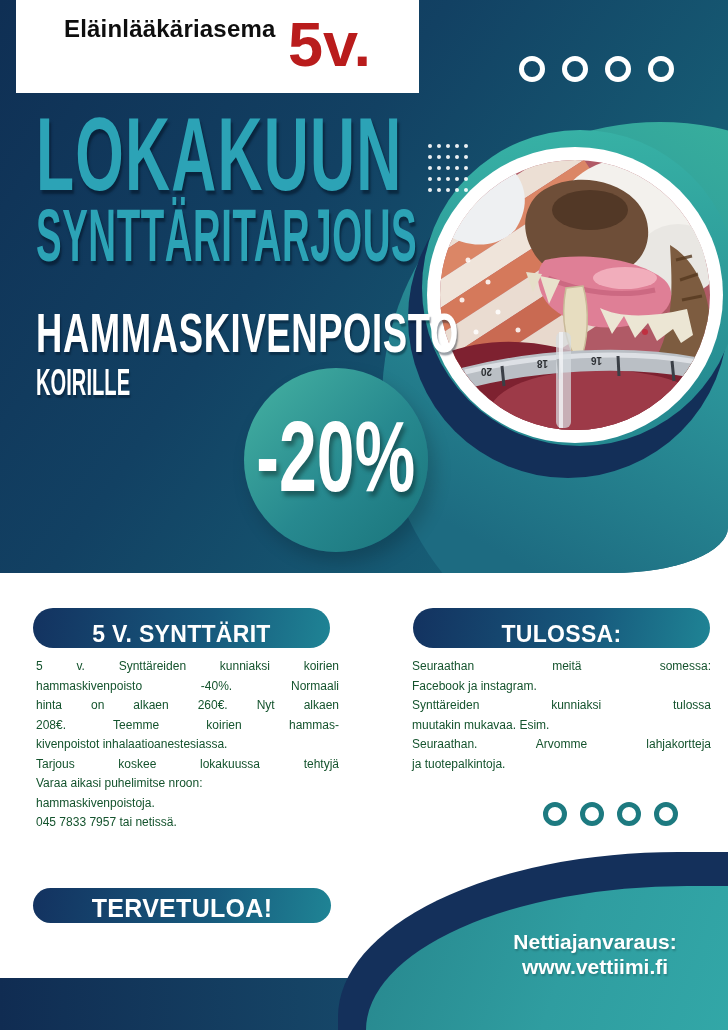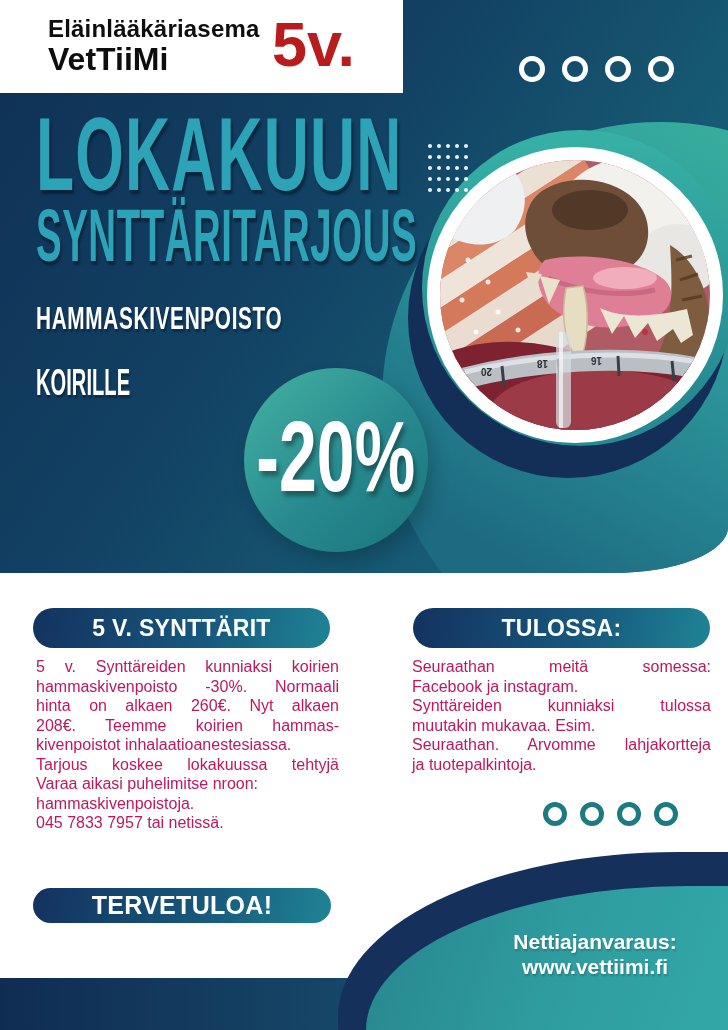--- a/index.html
+++ b/index.html
@@ -12,64 +12,64 @@
     background:linear-gradient(125deg,#0f2f54 0%,#124163 40%,#176077 78%,#1d6a80 100%);
     border-bottom-right-radius:115px 46px;}
   .big-teal-circle{left:382px;top:122px;width:556px;height:556px;border-radius:50%;
     background:linear-gradient(210deg,#3bb69e 5%,#2b9399 45%,#1d6b81 78%);}
   .navy-circle{left:408px;top:158px;width:320px;height:320px;border-radius:50%;background:#132f58;}
   .teal-ring-circle{left:422px;top:130px;width:316px;height:316px;border-radius:50%;
     background:linear-gradient(180deg,#37b1a5 0%,#258a91 85%);}
   .white-circle{left:427px;top:147px;width:296px;height:296px;border-radius:50%;background:#fff;}
   .photo-circle{left:440px;top:160px;width:270px;height:270px;}
 
-  .white-header{left:0;top:0;width:403px;height:93px;background:#fff;}
+  .white-header{left:16px;top:0;width:403px;height:93px;background:#fff;}
   .brand{position:absolute;left:48px;top:16px;color:#0e0e0e;}
   .brand-line1{font-size:24px;font-weight:800;letter-spacing:.2px;line-height:26px;}
   .brand-line2{font-size:32px;font-weight:800;line-height:34px;}
   .badge-5v{position:absolute;left:272px;top:4px;font-size:63px;font-weight:900;color:#b91c1c;line-height:80px;}
 
   .top-rings{left:519px;top:56px;display:flex;gap:17px;}
   .top-rings span{width:16px;height:16px;border:5px solid #fff;border-radius:50%;display:block;}
 
   .dots-grid{left:428px;top:144px;display:grid;grid-template-columns:repeat(5,4px);gap:7px 5px;}
   .dots-grid span{width:4px;height:4px;border-radius:50%;background:#fff;opacity:.92;}
 
   .cond{display:inline-block;transform-origin:0 50%;white-space:nowrap;}
   .title-block{left:36px;top:104px;color:#2ca3b6;}
   .title-l1{font-size:104px;font-weight:800;line-height:100px;letter-spacing:2px;
     text-shadow:3px 4px 3px rgba(3,18,35,.55);}
   .title-l1 .cond{transform:scaleX(.60);}
   .title-l2{font-size:74px;font-weight:800;line-height:64px;letter-spacing:1px;
     text-shadow:3px 4px 3px rgba(3,18,35,.55);}
   .title-l2 .cond{transform:scaleX(.52);}
 
-  .sub1{left:36px;top:300px;color:#fff;font-size:32px;font-weight:800;letter-spacing:1px;
+  .sub1{left:36px;top:300px;color:#fff;font-size:56px;font-weight:800;letter-spacing:1px;
     text-shadow:2px 3px 2px rgba(3,18,35,.4);}
   .sub1 .cond{transform:scaleX(.65);}
   .sub2{left:36px;top:362px;color:#fff;font-size:36px;font-weight:700;
     text-shadow:2px 3px 2px rgba(3,18,35,.4);}
   .sub2 .cond{transform:scaleX(.56);}
 
   .discount-circle{left:244px;top:368px;width:184px;height:184px;border-radius:50%;
     background:linear-gradient(135deg,#46b3a2 0%,#27898f 55%,#1a747c 100%);
     box-shadow:6px 10px 18px rgba(0,0,0,.18);
     display:flex;align-items:center;justify-content:center;}
   .discount-circle span{color:#fff;font-size:100px;font-weight:800;margin-top:-8px;
     display:inline-block;transform:scaleX(.68);white-space:nowrap;
     text-shadow:4px 5px 5px rgba(0,0,0,.35);}
 
   
-  .pill{height:40px;border-radius:21px;display:flex;align-items:center;justify-content:center;
+  .pill{height:40px;border-radius:21px;display:flex;align-items:flex-end;justify-content:center;
     background:linear-gradient(100deg,#133260 0%,#175a7d 60%,#1f8495 100%);
     color:#fff;font-weight:800;font-size:23px;letter-spacing:.3px;}
   .pill-left{left:33px;top:608px;width:297px;}
   .pill-right{left:413px;top:608px;width:297px;}
 
-  .para{font-size:16px;line-height:19.5px;color:#be185d;}
+  .para{font-size:12px;line-height:19.5px;color:#14532d;}
   .para-left{left:36px;top:657px;width:303px;}
   .para-right{left:412px;top:657px;width:299px;}
   .para div{text-align:left;}
   .para div.j{text-align:justify;text-align-last:justify;}
 
   .teal-rings{left:543px;top:802px;display:flex;gap:13px;}
   .teal-rings span{width:14px;height:14px;border:5px solid #1d7a80;border-radius:50%;display:block;}
 
   .welcome-pill{left:33px;top:888px;width:298px;height:35px;border-radius:23px;font-size:25px;}
 
@@ -174,21 +174,20 @@
       <span></span>
       <span></span>
       <span></span>
       <span></span>
       <span></span>
     </div>
 
   <div class="abs white-header">
     <div class="brand">
       <div class="brand-line1">Eläinlääkäriasema</div>
-      <div class="brand-line2">VetTiiMi</div>
     </div>
     <div class="badge-5v">5v.</div>
   </div>
 
   <div class="abs top-rings">
     <span></span>
     <span></span>
     <span></span>
     <span></span>
   </div>
@@ -208,21 +207,21 @@
 
 <div class="abs pill pill-left">
   <span>5 V. SYNTTÄRIT</span>
 </div>
 <div class="abs pill pill-right">
   <span>TULOSSA:</span>
 </div>
 
 <div class="abs para para-left">
   <div class="j">5 v. Synttäreiden kunniaksi koirien</div>
-  <div class="j">hammaskivenpoisto -30%. Normaali</div>
+  <div class="j">hammaskivenpoisto -40%. Normaali</div>
   <div class="j">hinta on alkaen 260€. Nyt alkaen</div>
   <div class="j">208€. Teemme koirien hammas-</div>
   <div>kivenpoistot inhalaatioanestesiassa.</div>
   <div class="j">Tarjous koskee lokakuussa tehtyjä</div>
   <div>Varaa aikasi puhelimitse nroon:</div>
   <div>hammaskivenpoistoja.</div>
   <div>045 7833 7957 tai netissä.</div>
 </div>
 
 <div class="abs para para-right">

